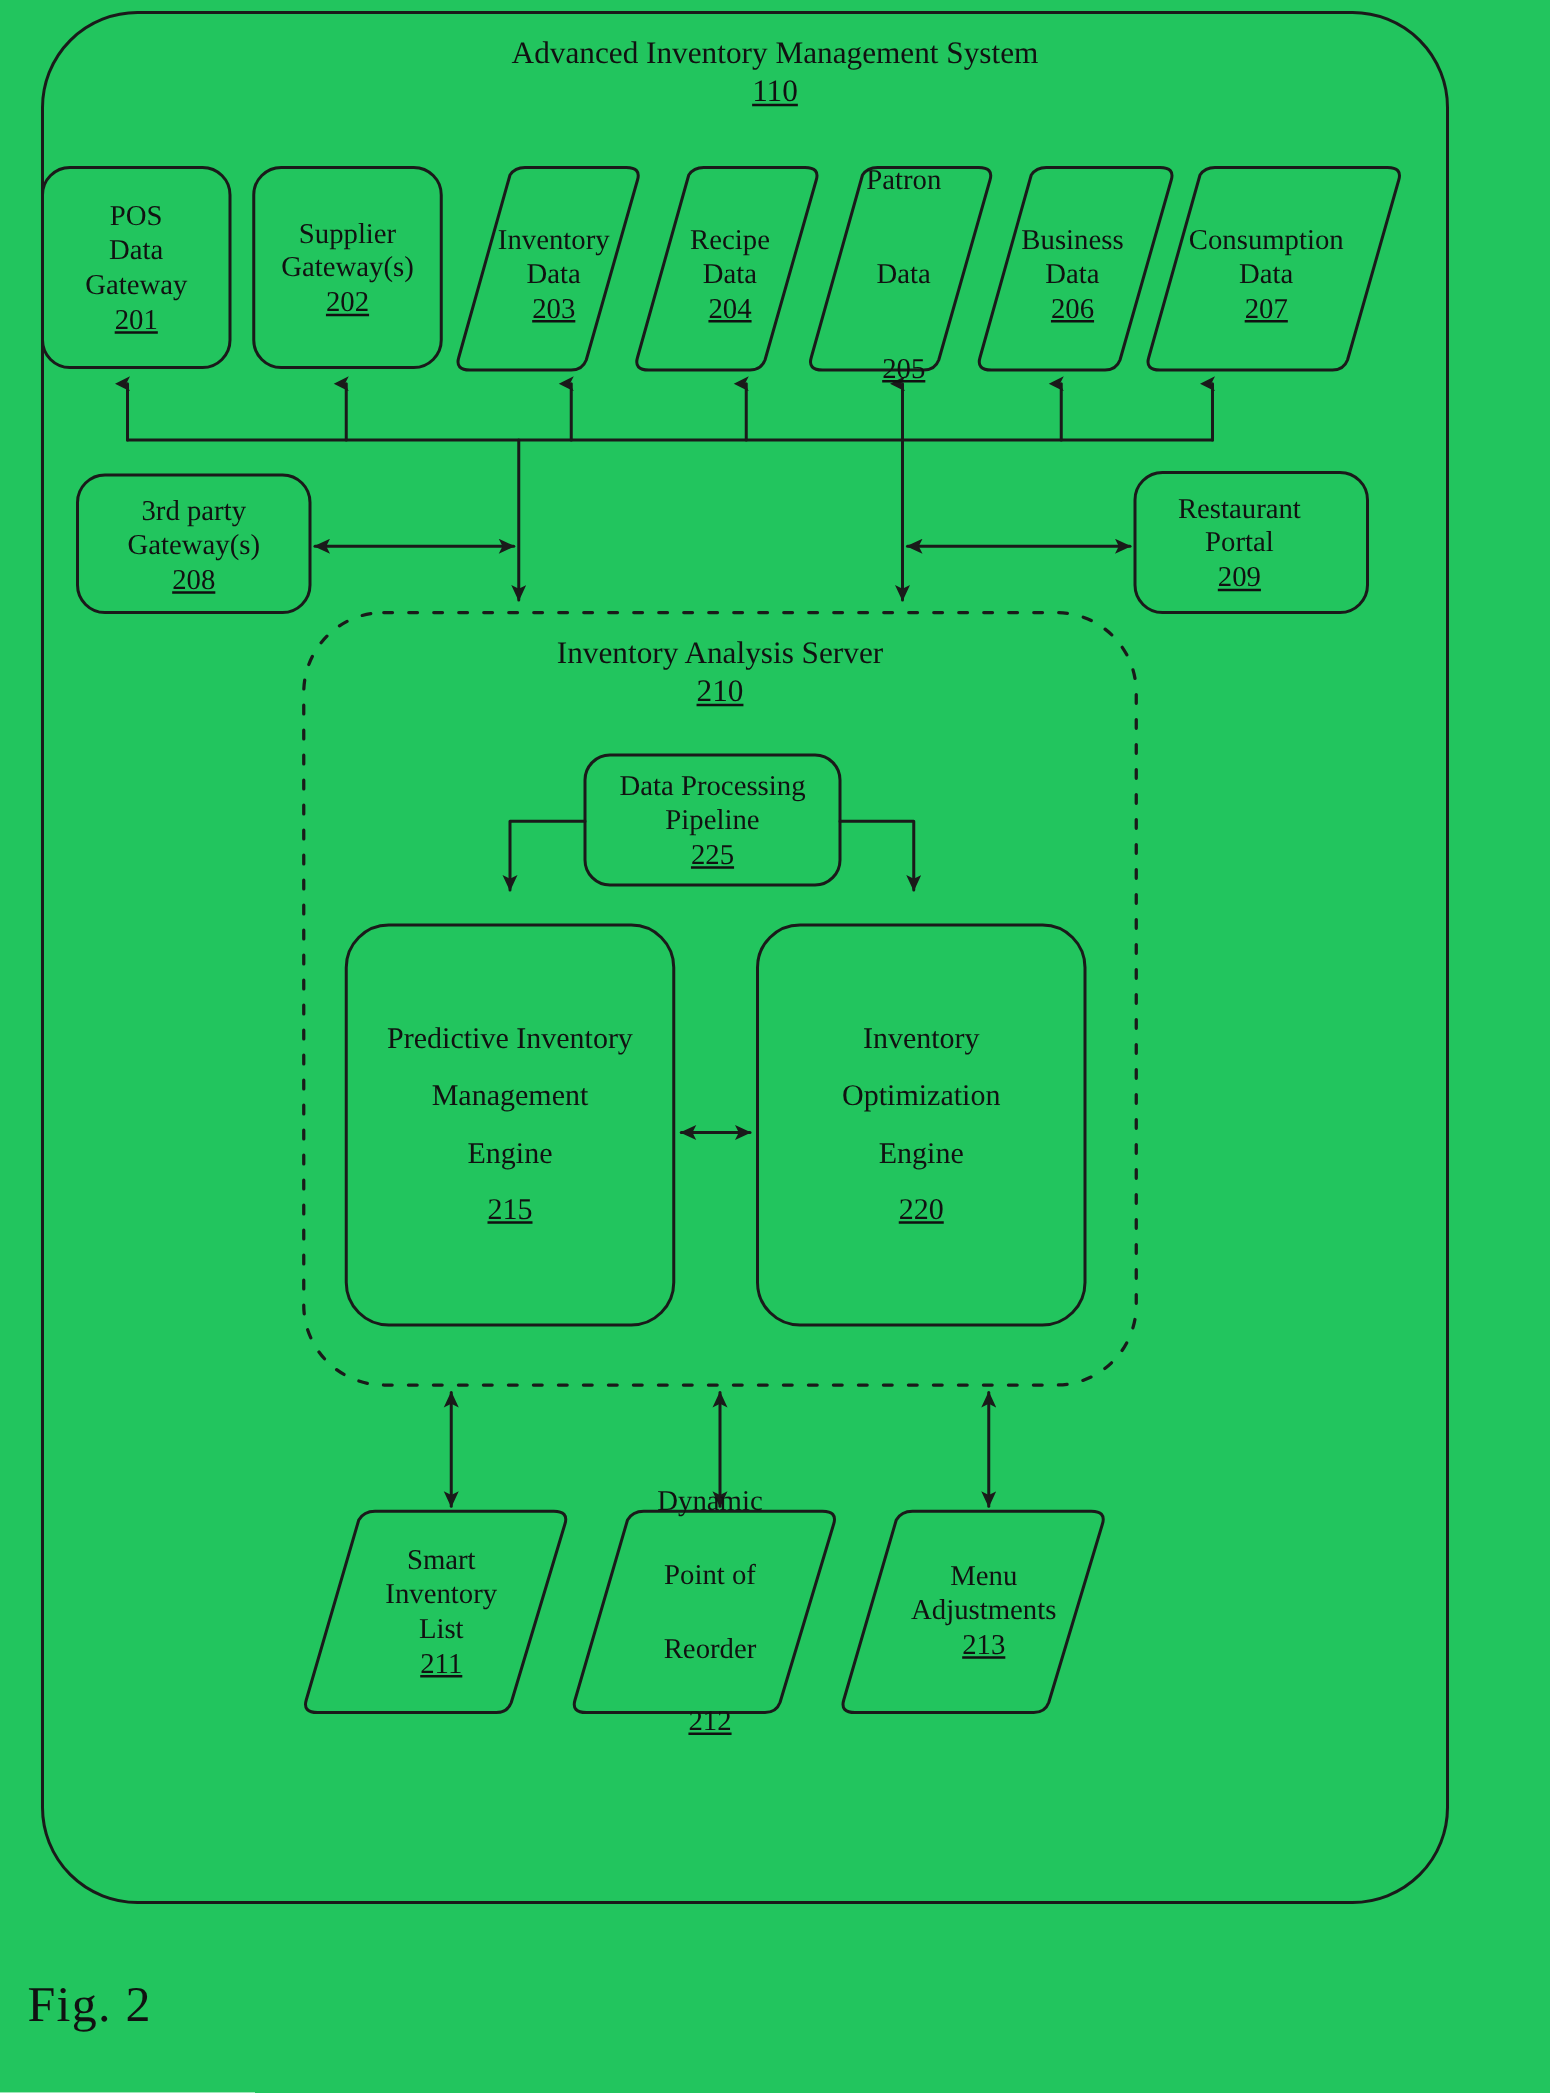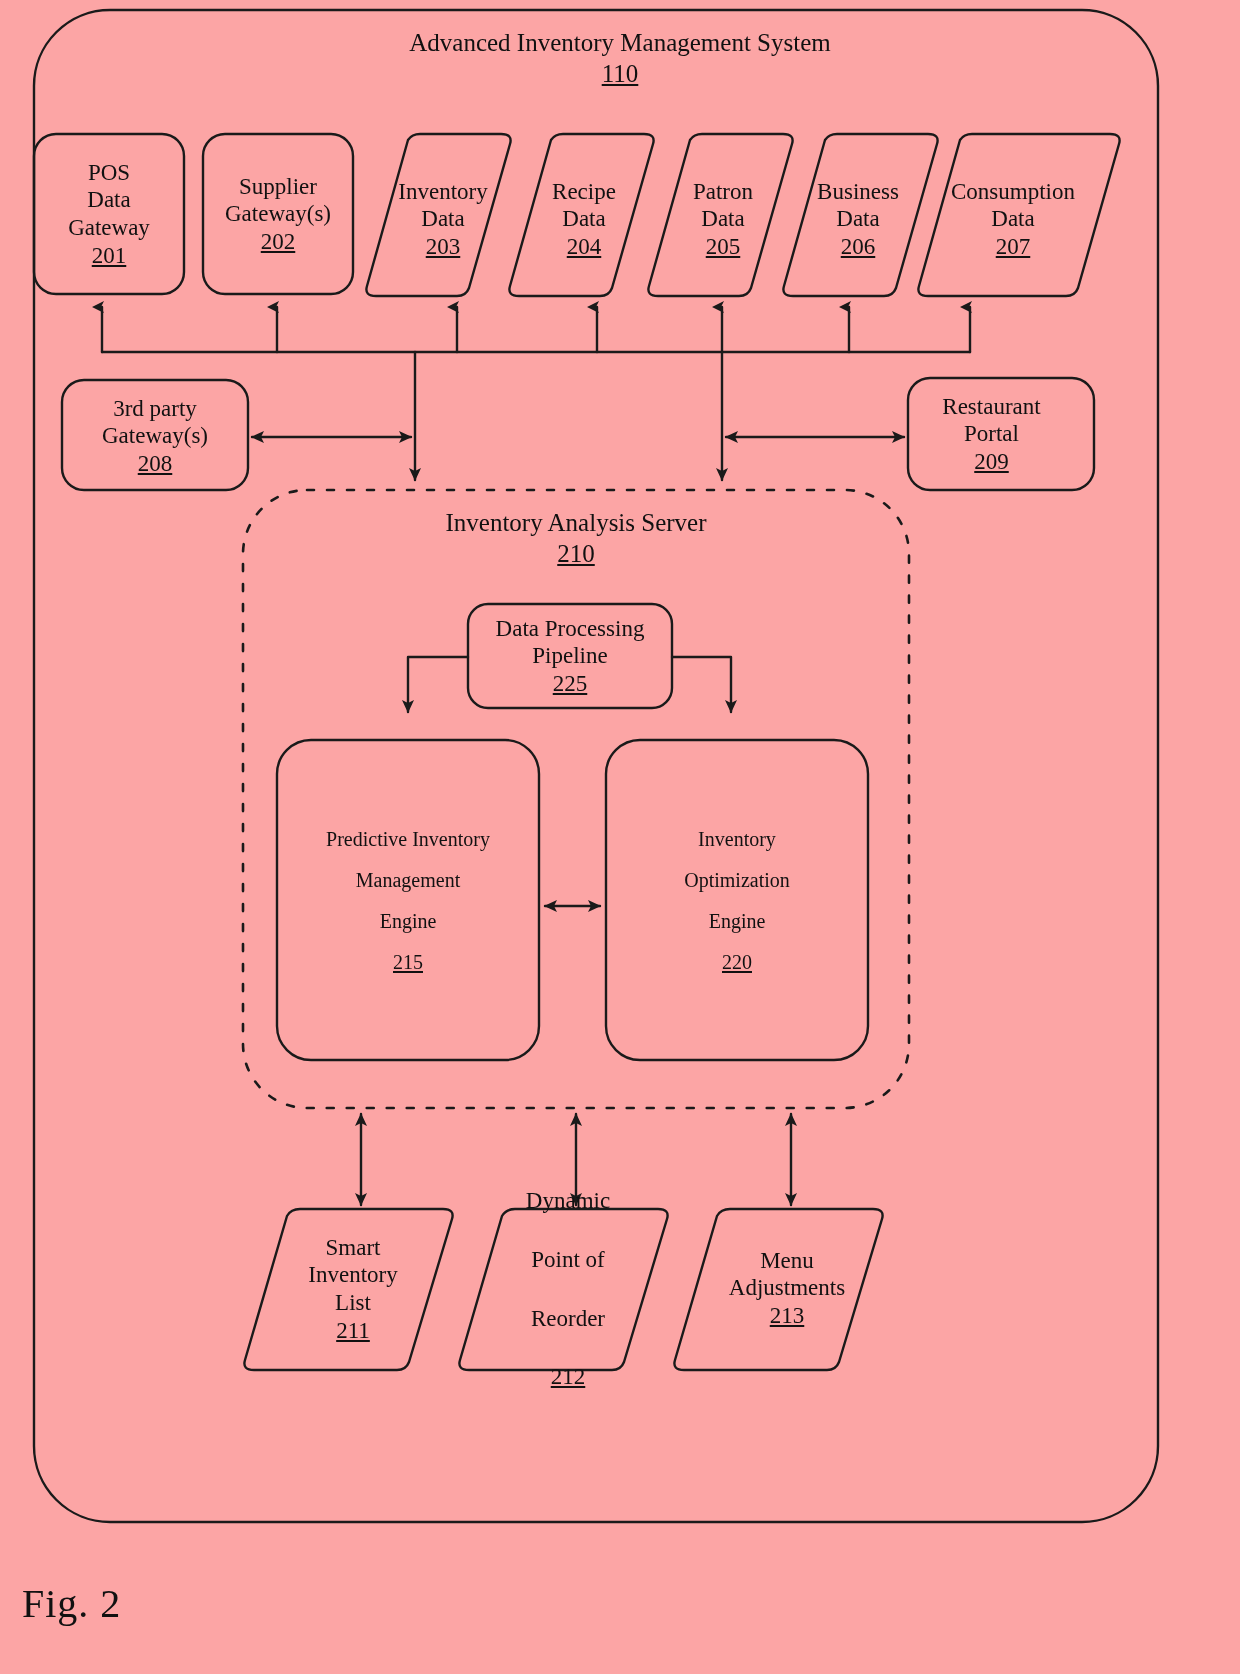--- a/index.html
+++ b/index.html
@@ -10,21 +10,21 @@
   }
   body {
     font-family: "Liberation Serif", "DejaVu Serif", serif;
     color: #000000;
   }
   #page {
     position: relative;
     width: 1240px;
     height: 1674px;
     overflow: hidden;
-    background: #fca5a5;
+    background: #22c55e;
   }
   #svg-layer {
     position: absolute;
     left: 0;
     top: 0;
     width: 1240px;
     height: 1674px;
   }
   
   .node {
@@ -38,21 +38,21 @@
     font-size: 23px;
     color: #111;
     pointer-events: auto;
   }
   .node .ln { display: block; white-space: nowrap; }
   .refnum {
     text-decoration: underline;
     text-underline-offset: 2px;
   }
   .n-md  { font-size: 23px; }
-  .n-lg  { font-size: 20px; gap: 17px; }
+  .n-lg  { font-size: 24px; gap: 17px; }
 
   
   .container-title {
     position: absolute;
     text-align: center;
     line-height: 1.22;
     font-size: 25px;
     color: #111;
   }
   .container-title .ln { display: block; white-space: nowrap; }
@@ -171,21 +171,21 @@
     <span class="ln">Data</span>
     <span class="ln refnum">203</span>
   </div>
 
   <div class="node n-md" style="left:522px; top:158px; width:124px; height:122px;">
     <span class="ln">Recipe</span>
     <span class="ln">Data</span>
     <span class="ln refnum">204</span>
   </div>
 
-  <div class="node n-md" style="left:661px; top:158px; width:124px; height:122px;">
+  <div class="node n-md" style="left:661px; top:158px; width:124px; height:122px;gap:48px;">
     <span class="ln">Patron</span>
     <span class="ln">Data</span>
     <span class="ln refnum">205</span>
   </div>
 
   <div class="node n-md" style="left:791px; top:158px; width:134px; height:122px;">
     <span class="ln">Business</span>
     <span class="ln">Data</span>
     <span class="ln refnum">206</span>
   </div>

